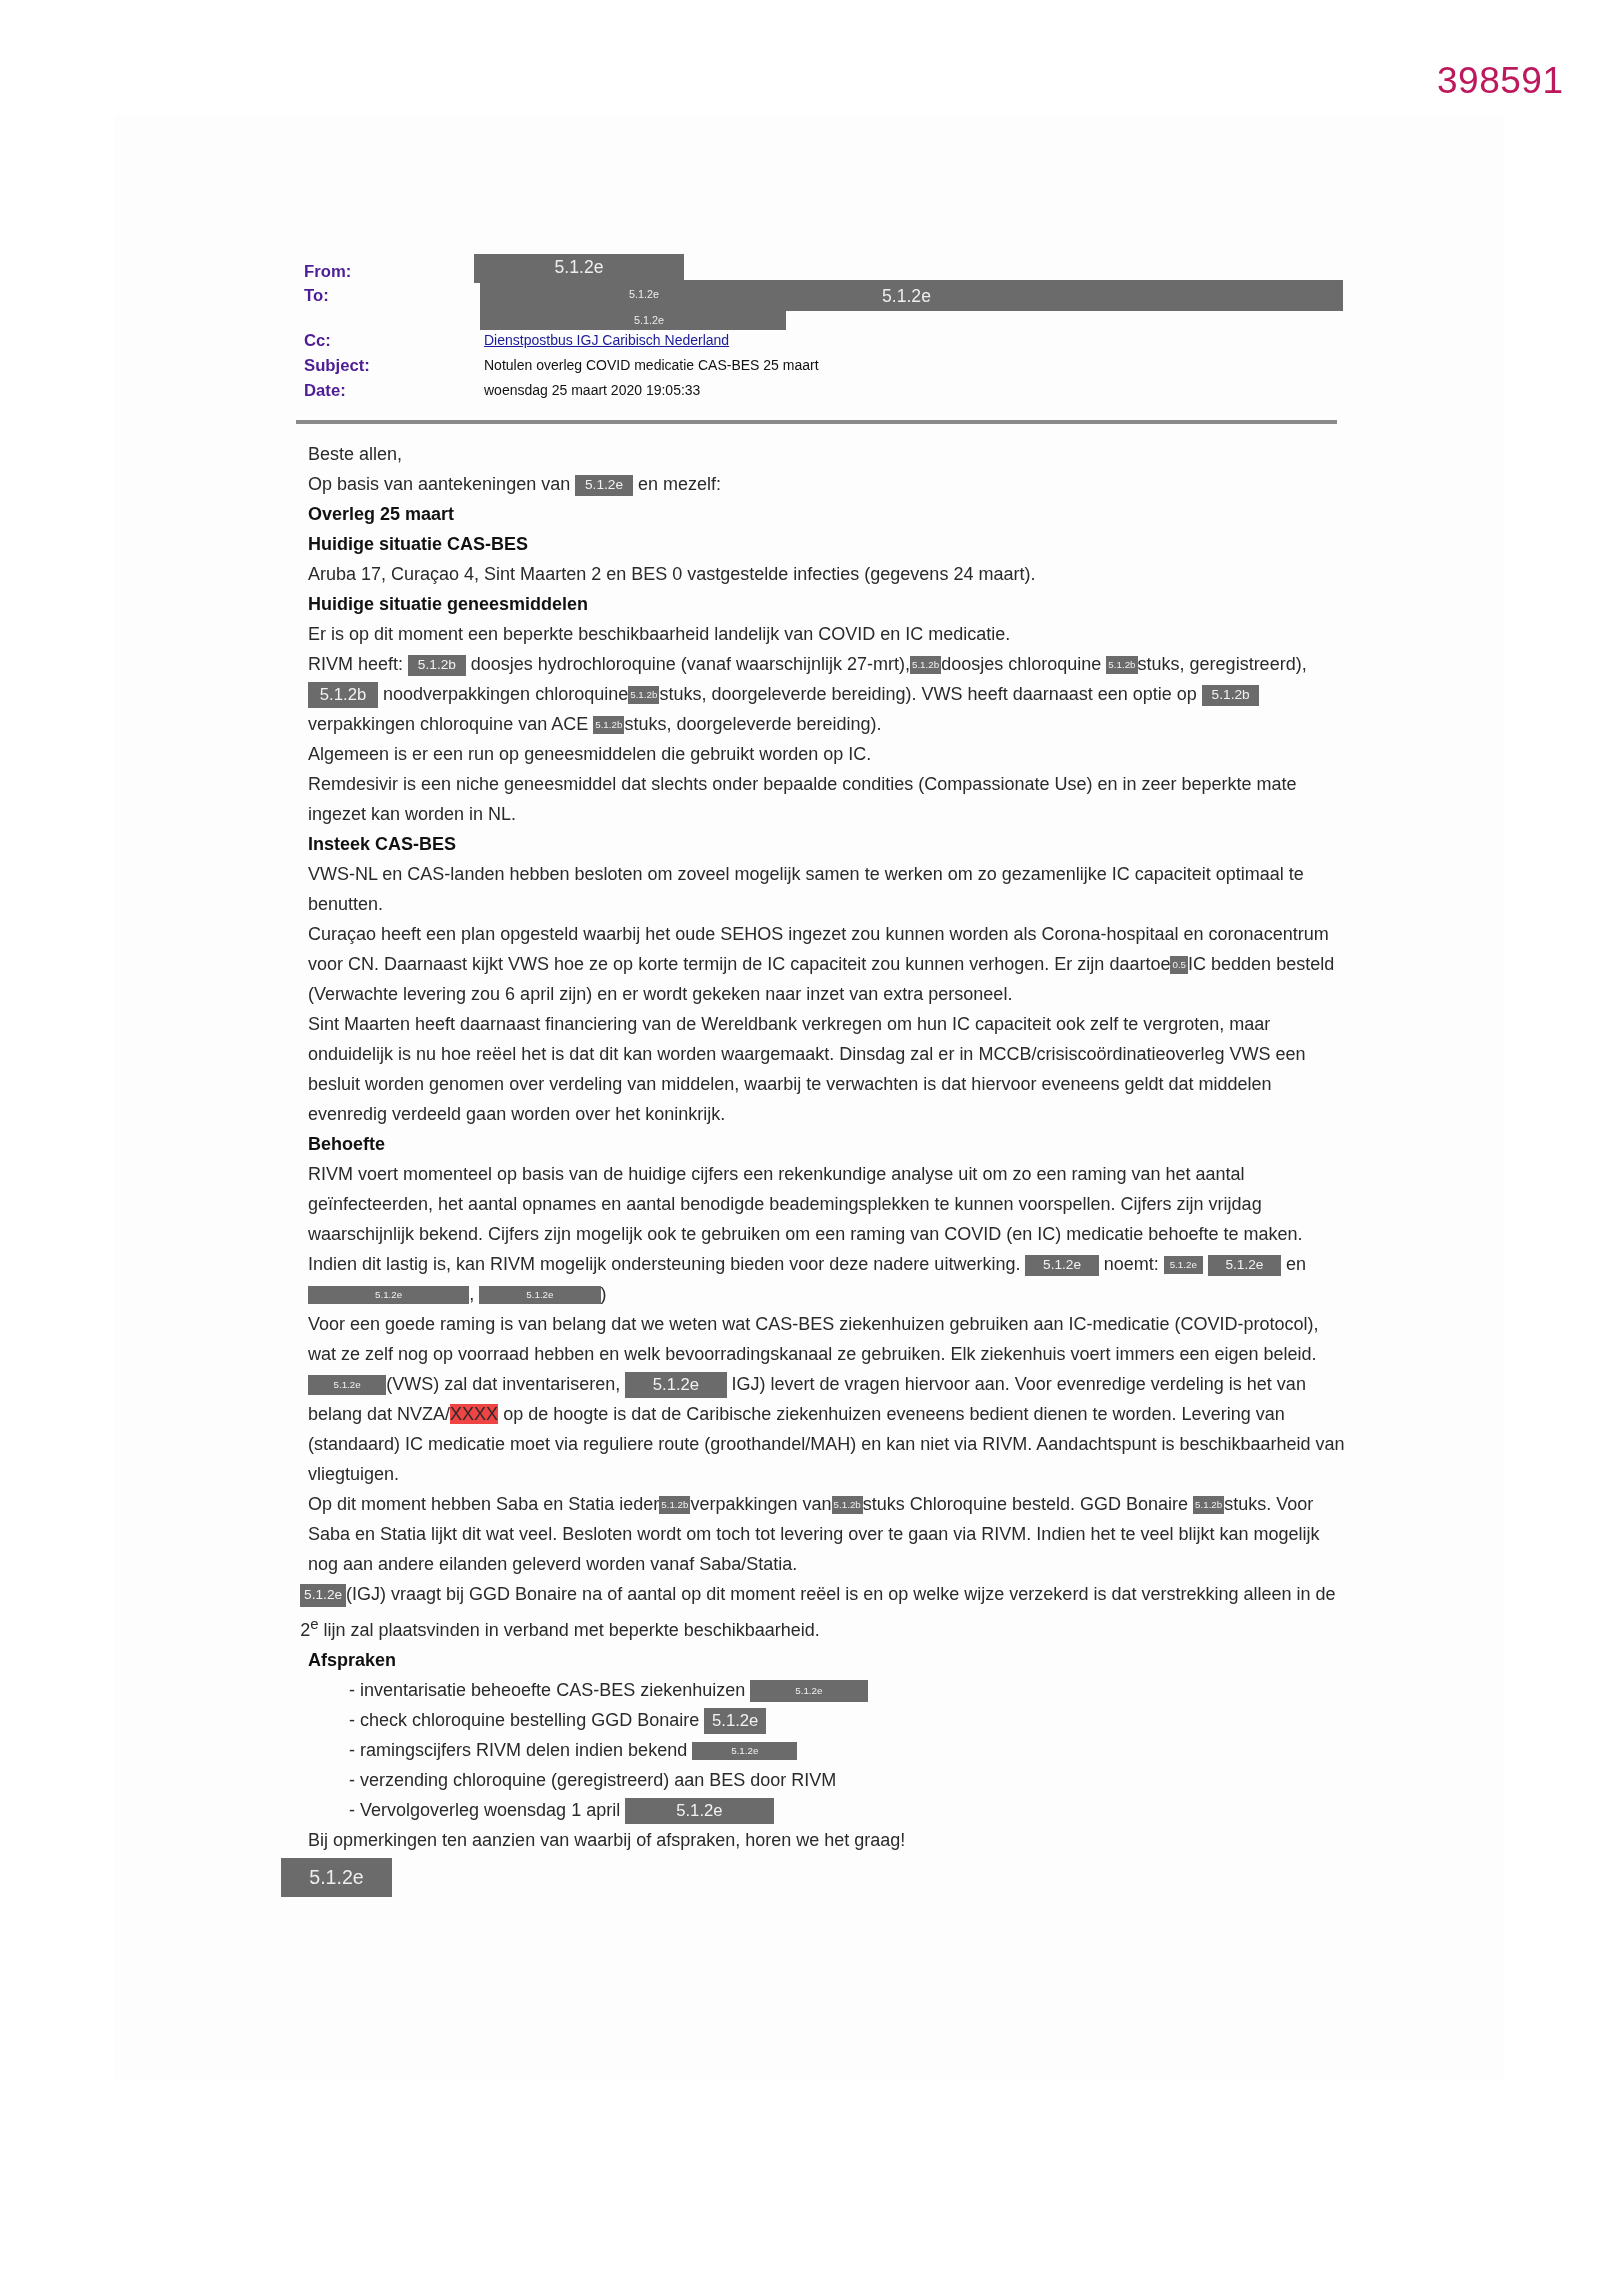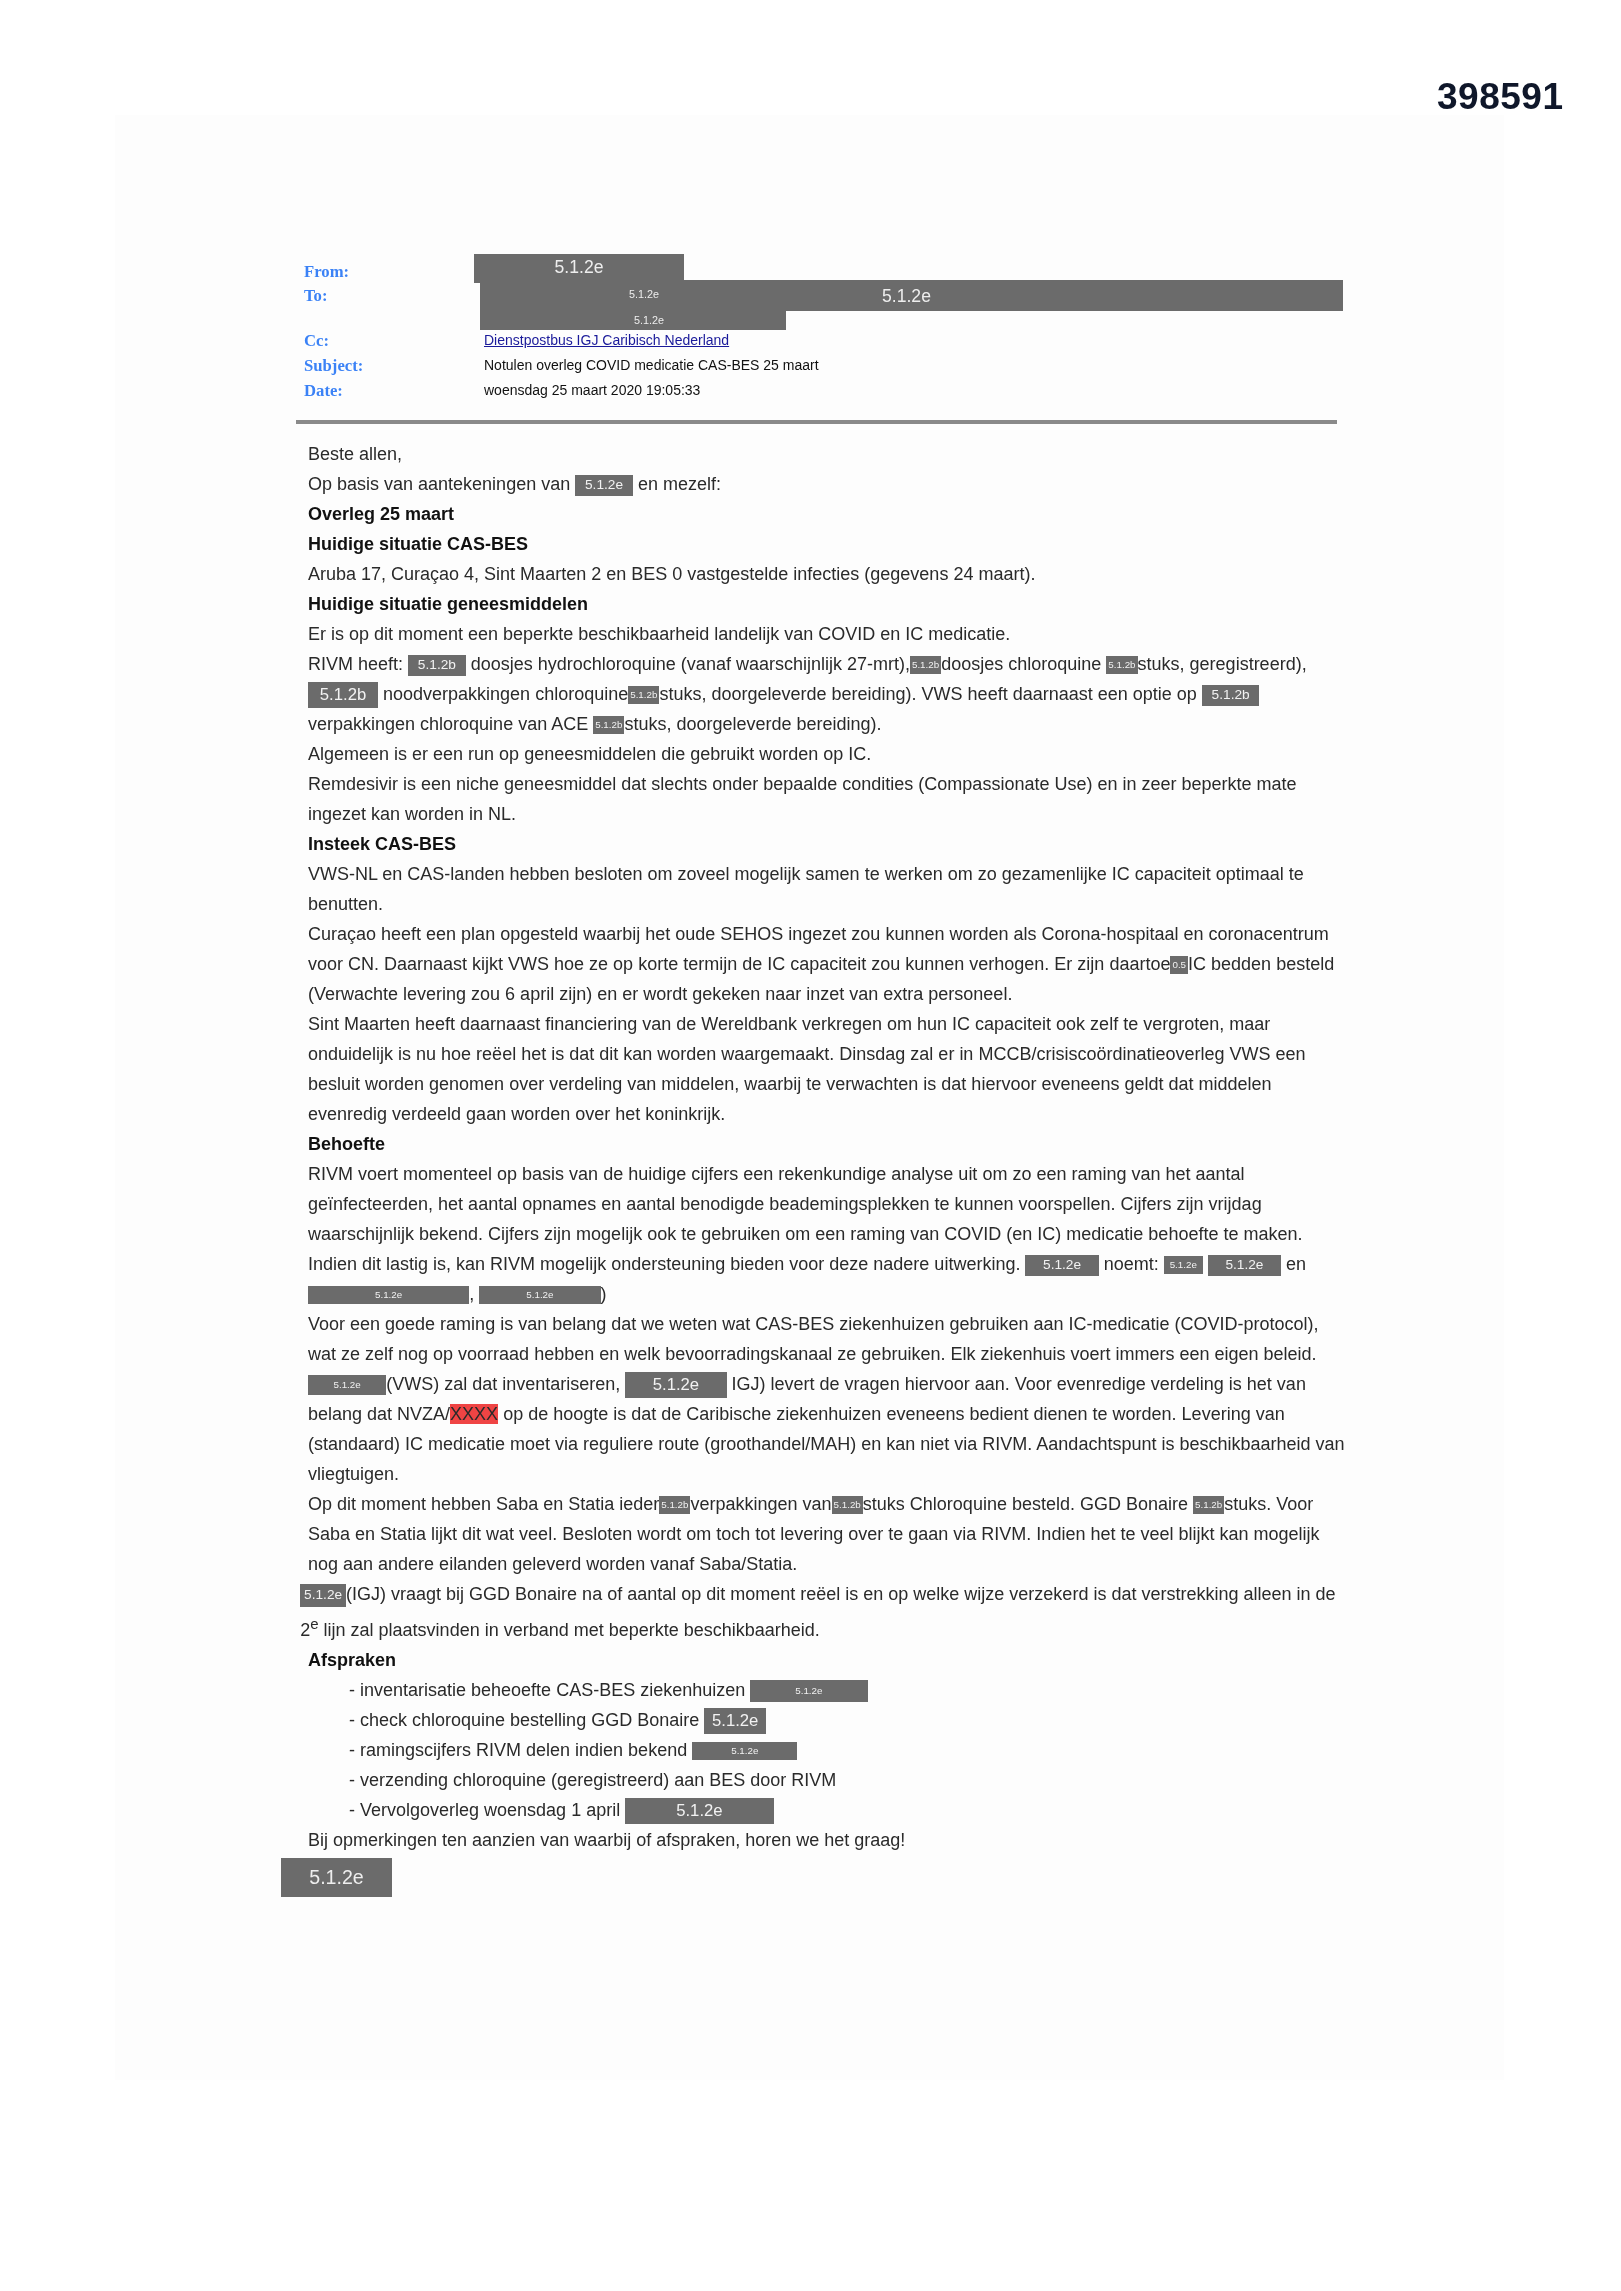--- a/index.html
+++ b/index.html
@@ -1,25 +1,25 @@
 <!DOCTYPE html>
 <html><head>
 <meta charset="utf-8">
 <style>
   html, body { margin: 0; padding: 0; background: #ffffff; }
   body { width: 1621px; height: 2292px; position: relative; overflow: hidden;
          font-family: "Liberation Sans", "DejaVu Sans", sans-serif; color: #1a1a1a; }
-  .doc-number { position: absolute; left: 1437px; top: 76px; font-size: 37px; color: #0f172a;
-                font-family: "Liberation Sans", sans-serif; letter-spacing: 0.5px; font-weight: bold; }
+  .doc-number { position: absolute; left: 1437px; top: 60px; font-size: 37px; color: #be185d;
+                font-family: "Liberation Sans", sans-serif; letter-spacing: 0.5px; }
   .scan { position: absolute; left: 115px; top: 115px; width: 1389px; height: 1965px; background: #fdfdfd; }
   .r { display: inline-block; background: #6b6b6b; color: #f2f2f2; text-align: center;
        font-family: "Liberation Sans", sans-serif; vertical-align: middle; line-height: 1; }
   
-  .hdr-label { position: absolute; left: 304px; font-weight: bold; font-size: 16.7px; color: #3b82f6;
-               font-family: Liberation Serif, serif; }
+  .hdr-label { position: absolute; left: 304px; font-weight: bold; font-size: 16.7px; color: #4c1d95;
+               font-family: Liberation Sans, sans-serif; }
   .hdr-val { position: absolute; left: 484px; font-size: 14px; color: #111;
              font-family: "Liberation Sans", sans-serif; }
   .hdr-link { color: #1a1a9a; text-decoration: underline; }
   .abs-r { position: absolute; background: #6b6b6b; color: #eeeeee; text-align: center;
            font-family: "Liberation Sans", sans-serif; }
   .hdr-rule { position: absolute; left: 296px; top: 420px; width: 1041px; height: 3.9px; background: #8a8a8a; }
   
   .body { position: absolute; left: 300px; top: 439px; width: 1039px; font-size: 18px; line-height: 30px;
           font-family: "Liberation Sans Narrow", "Liberation Sans", sans-serif; color: #2a2a2a; margin-left: 8px; }
   .body p { margin: 0; }

